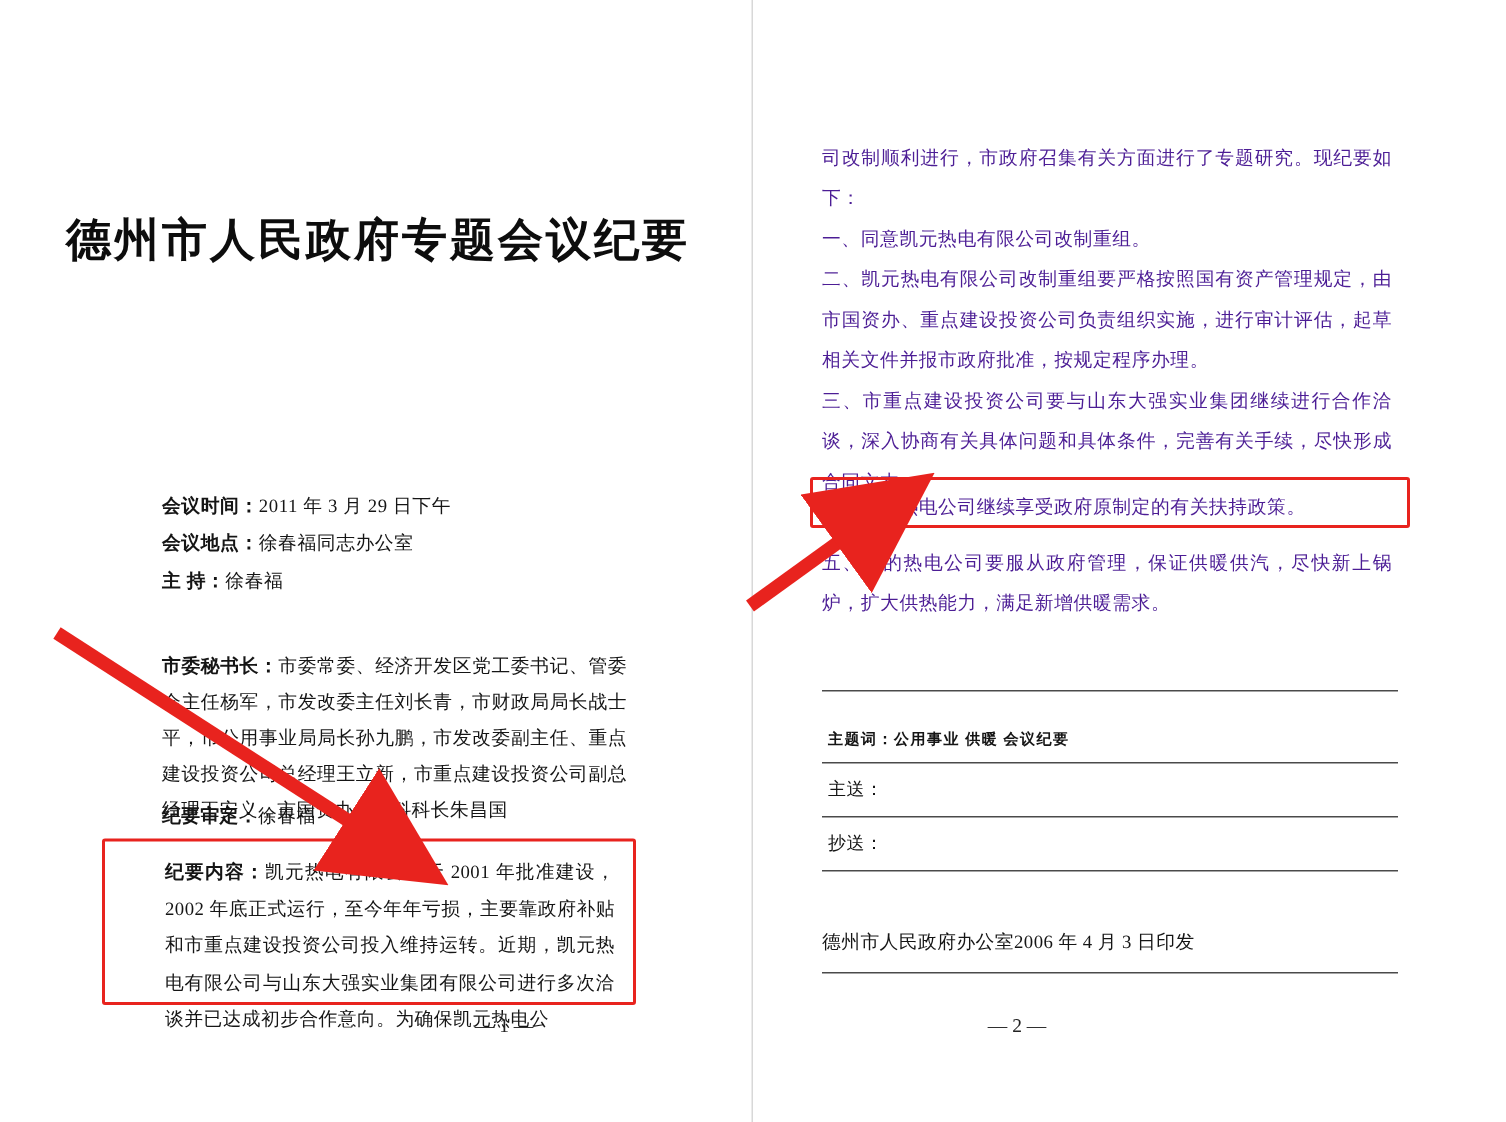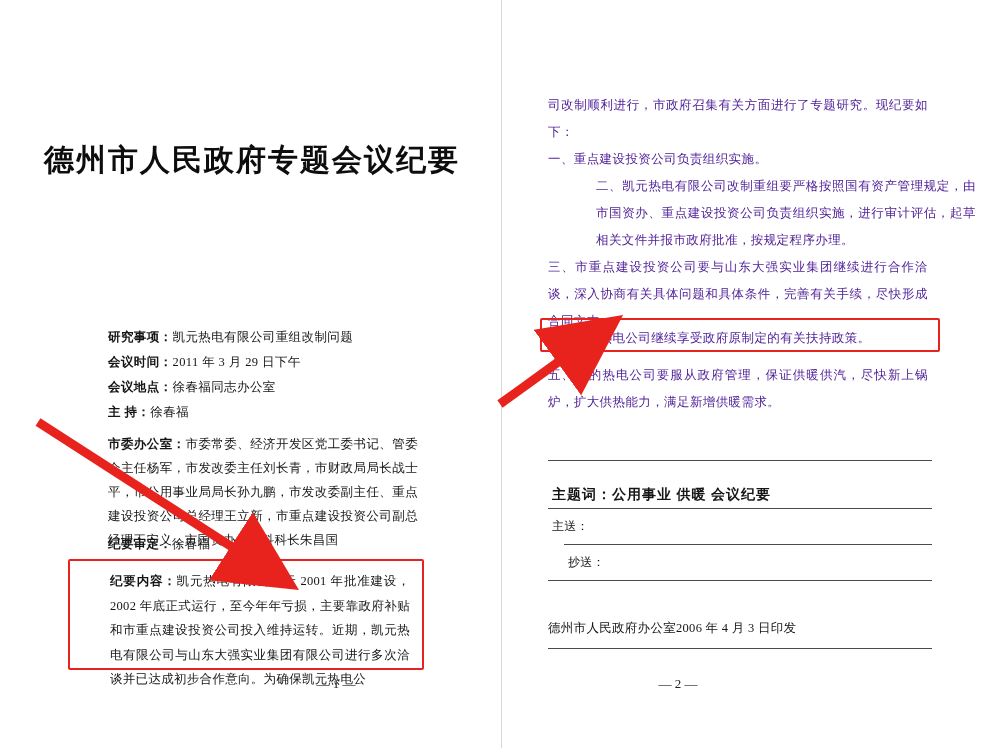--- a/index.html
+++ b/index.html
@@ -158,21 +158,21 @@
   .r-intro {
     left: 548px;
     top: 92px;
     width: 380px;
   }
   .r-item {
     width: 380px;
     left: 548px;
   }
   .r-item-1 { top: 146px; }
-  .r-item-2 { top: 173px; margin-left: 48px; }
+  .r-item-2 { top: 173px; }
   .r-item-3 { top: 254px; }
   .r-item-4 { top: 325px; }
   .r-item-5 { top: 362px; }
 
   .redbox-right {
     left: 540px;
     top: 318px;
     width: 396px;
     height: 30px;
   }
@@ -182,21 +182,21 @@
     left: 548px;
     top: 460px;
     width: 384px;
     height: 1px;
     background: #4a4a4a;
   }
   .keywords {
     position: absolute;
     left: 552px;
     top: 486px;
-    font-size: 14px;
+    font-size: 10px;
     font-weight: bold;
     color: #151515;
     letter-spacing: 1px;
   }
   .dist-table {
     position: absolute;
     left: 548px;
     top: 508px;
     width: 384px;
     border-top: 1px solid #4a4a4a;
@@ -207,21 +207,20 @@
     display: flex;
     padding: 6px 4px 6px 4px;
     font-size: 12px;
     line-height: 23px;
     color: #151515;
     letter-spacing: 0.3px;
     gap: 17px;
   }
   .dist-row + .dist-row {
     border-top: 1px solid #4a4a4a;
-    margin-left: 16px;
   }
   .dist-label {
     flex: 0 0 auto;
     font-weight: normal;
     white-space: nowrap;
   }
   .dist-val {
     flex: 1 1 auto;
     text-align: justify;
   }
@@ -270,36 +269,33 @@
 <body>
 
 <div class="page-wrap">
 
   <div class="page page-left">
 
     <div class="doc-title">德州市人民政府专题会议纪要</div>
 
 
     <div class="meta-block">
-      <div class="meta-row">
-        <span class="meta-label">研究事项：</span><span>凯元热电有限公司重组改制问题</span>
-      </div>
       <div class="meta-row">
         <span class="meta-label">会议时间：</span><span>2011 年 3 月 29 日下午</span>
       </div>
       <div class="meta-row">
         <span class="meta-label">会议地点：</span><span>徐春福同志办公室</span>
       </div>
       <div class="meta-row">
         <span class="meta-label">主    持：</span><span>徐春福</span>
       </div>
     </div>
 
     <div class="participants">
-      <span class="meta-label">市委办公室：</span><span>市委常委、经济开发区党工委书记、管委会主任杨军，市发改委主任刘长青，市财政局局长战士平，市公用事业局局长孙九鹏，市发改委副主任、重点建设投资公司总经理王立新，市重点建设投资公司副总经理王安义，市国资办企业科科长朱昌国</span>
+      <span class="meta-label">市委秘书长：</span><span>市委常委、经济开发区党工委书记、管委会主任杨军，市发改委主任刘长青，市财政局局长战士平，市公用事业局局长孙九鹏，市发改委副主任、重点建设投资公司总经理王立新，市重点建设投资公司副总经理王安义，市国资办企业科科长朱昌国</span>
     </div>
 
     <div class="approval">
       <span class="meta-label">纪要审定：</span><span>徐春福</span>
     </div>
 
     <div class="summary-body">
       <span class="meta-label">纪要内容：</span><span>凯元热电有限公司于 2001 年批准建设，2002 年底正式运行，至今年年亏损，主要靠政府补贴和市重点建设投资公司投入维持运转。近期，凯元热电有限公司与山东大强实业集团有限公司进行多次洽谈并已达成初步合作意向。为确保凯元热电公</span>
     </div>
 
@@ -307,21 +303,21 @@
   </div>
 
   <div class="page page-right">
   </div>
 </div>
 
 <div class="gutter"></div>
 
 <div class="r-text r-intro">司改制顺利进行，市政府召集有关方面进行了专题研究。现纪要如下：</div>
 
-<div class="r-text r-item r-item-1">一、重点建设投资公司负责组织实施。</div>
+<div class="r-text r-item r-item-1">一、同意凯元热电有限公司改制重组。</div>
 <div class="r-text r-item r-item-2">二、凯元热电有限公司改制重组要严格按照国有资产管理规定，由市国资办、重点建设投资公司负责组织实施，进行审计评估，起草相关文件并报市政府批准，按规定程序办理。</div>
 <div class="r-text r-item r-item-3">三、市重点建设投资公司要与山东大强实业集团继续进行合作洽谈，深入协商有关具体问题和具体条件，完善有关手续，尽快形成合同文本。</div>
 <div class="r-text r-item r-item-4">四、新的热电公司继续享受政府原制定的有关扶持政策。</div>
 <div class="r-text r-item r-item-5">五、新的热电公司要服从政府管理，保证供暖供汽，尽快新上锅炉，扩大供热能力，满足新增供暖需求。</div>
 
 <div class="divider-line"></div>
 
 <div class="keywords">主题词：公用事业  供暖  会议纪要</div>
 
 <div class="dist-table">

